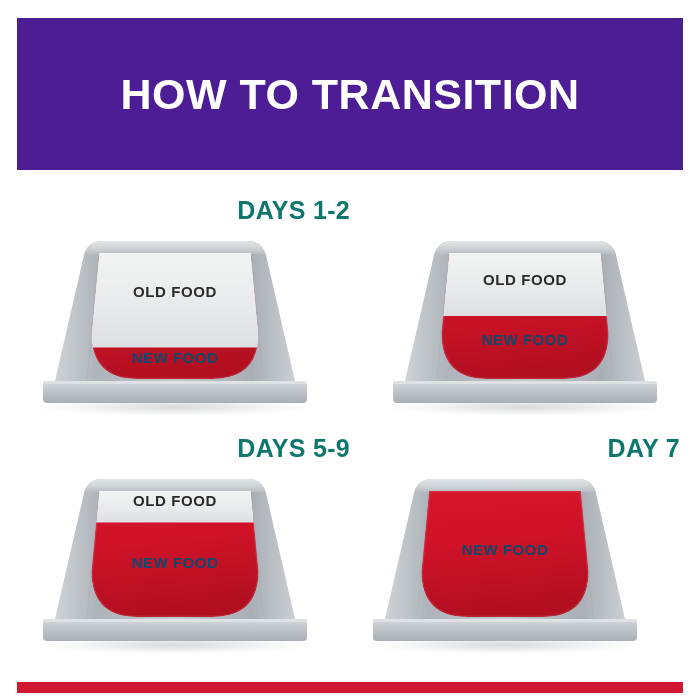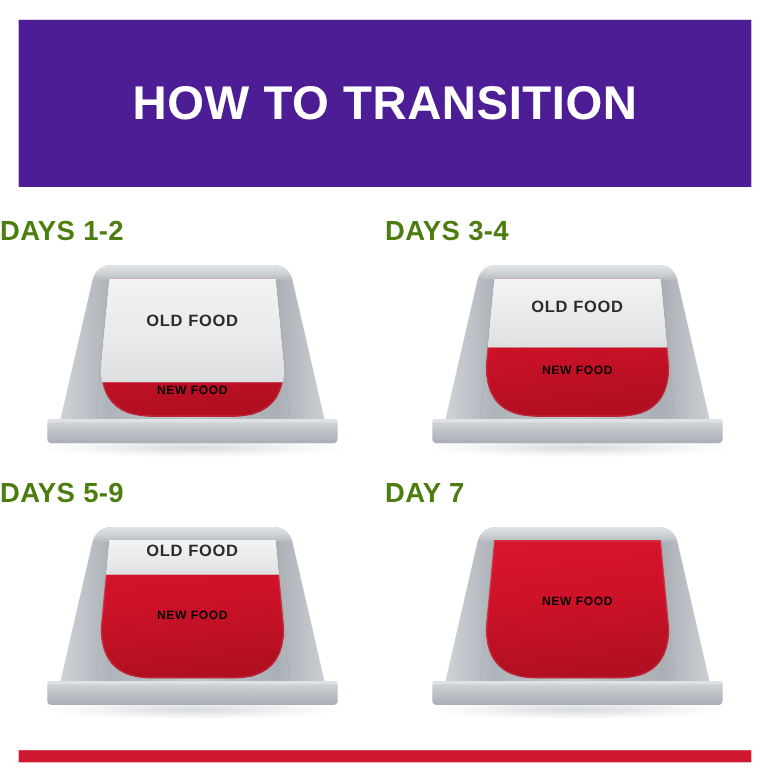--- a/index.html
+++ b/index.html
@@ -38,28 +38,28 @@
     left:0; top:188px;
     width:700px; height:470px;
   }
   .panel{
     position:absolute;
     width:350px; height:235px;
   }
   .panel.pos-0{ left:0px;   top:0px;   }
   .panel.pos-1{ left:350px; top:0px;   }
   .panel.pos-2{ left:0px;   top:238px; }
-  .panel.pos-3{ left:350px; top:238px; }
+  .panel.pos-3{ left:330px; top:238px; }
 
   .panel-title{
     position:absolute;
     left:0; top:8px;
     width:350px;
-    text-align:left;
-    color:#4d7c0f;
+    text-align:right;
+    color:#0f766e;
     font-size:25px;
     font-weight:700;
     letter-spacing:0.3px;
     white-space:nowrap;
   }
 
   
   .bowl-wrap{
     position:absolute;
     left:13px; top:43px;
@@ -74,22 +74,22 @@
     font-weight:700;
     white-space:nowrap;
     pointer-events:none;
   }
   .label-old{
     color:#2b2b2b;
     font-size:15px;
     letter-spacing:0.6px;
   }
   .label-new{
-    color:#000000;
-    font-size:11px;
+    color:#0c4a6e;
+    font-size:15px;
     letter-spacing:0.5px;
   }
 
   
   #bottom-rule{
     position:absolute;
     left:17px; top:682px;
     width:666px; height:11px;
     background:#d01730;
   }
@@ -189,21 +189,20 @@
     </g>
 
     <path d="M 86 22 L 74 148" stroke="#9fa6ac" stroke-opacity="0.25" stroke-width="1.2" fill="none"></path>
     <path d="M 238 22 L 250 148" stroke="#9fa6ac" stroke-opacity="0.25" stroke-width="1.2" fill="none"></path>
   </svg>
         <div class="food-label label-old" style="top: 52px;">OLD FOOD</div>
         <div class="food-label label-new" style="top: 118px;">NEW FOOD</div>
       </div>
     </div>
     <div class="panel pos-1">
-      <div class="panel-title">DAYS 3-4</div>
       <div class="bowl-wrap">
   <svg class="bowl-svg" viewBox="0 0 324 185" xmlns="http://www.w3.org/2000/svg">
     <defs>
       <linearGradient id="wallb1" x1="0" y1="0" x2="1" y2="0">
         <stop offset="0" stop-color="#cfd3d6"></stop>
         <stop offset="0.18" stop-color="#aeb4ba"></stop>
         <stop offset="0.50" stop-color="#c3c8cc"></stop>
         <stop offset="0.82" stop-color="#a9afb5"></stop>
         <stop offset="1" stop-color="#cbcfd3"></stop>
       </linearGradient>

